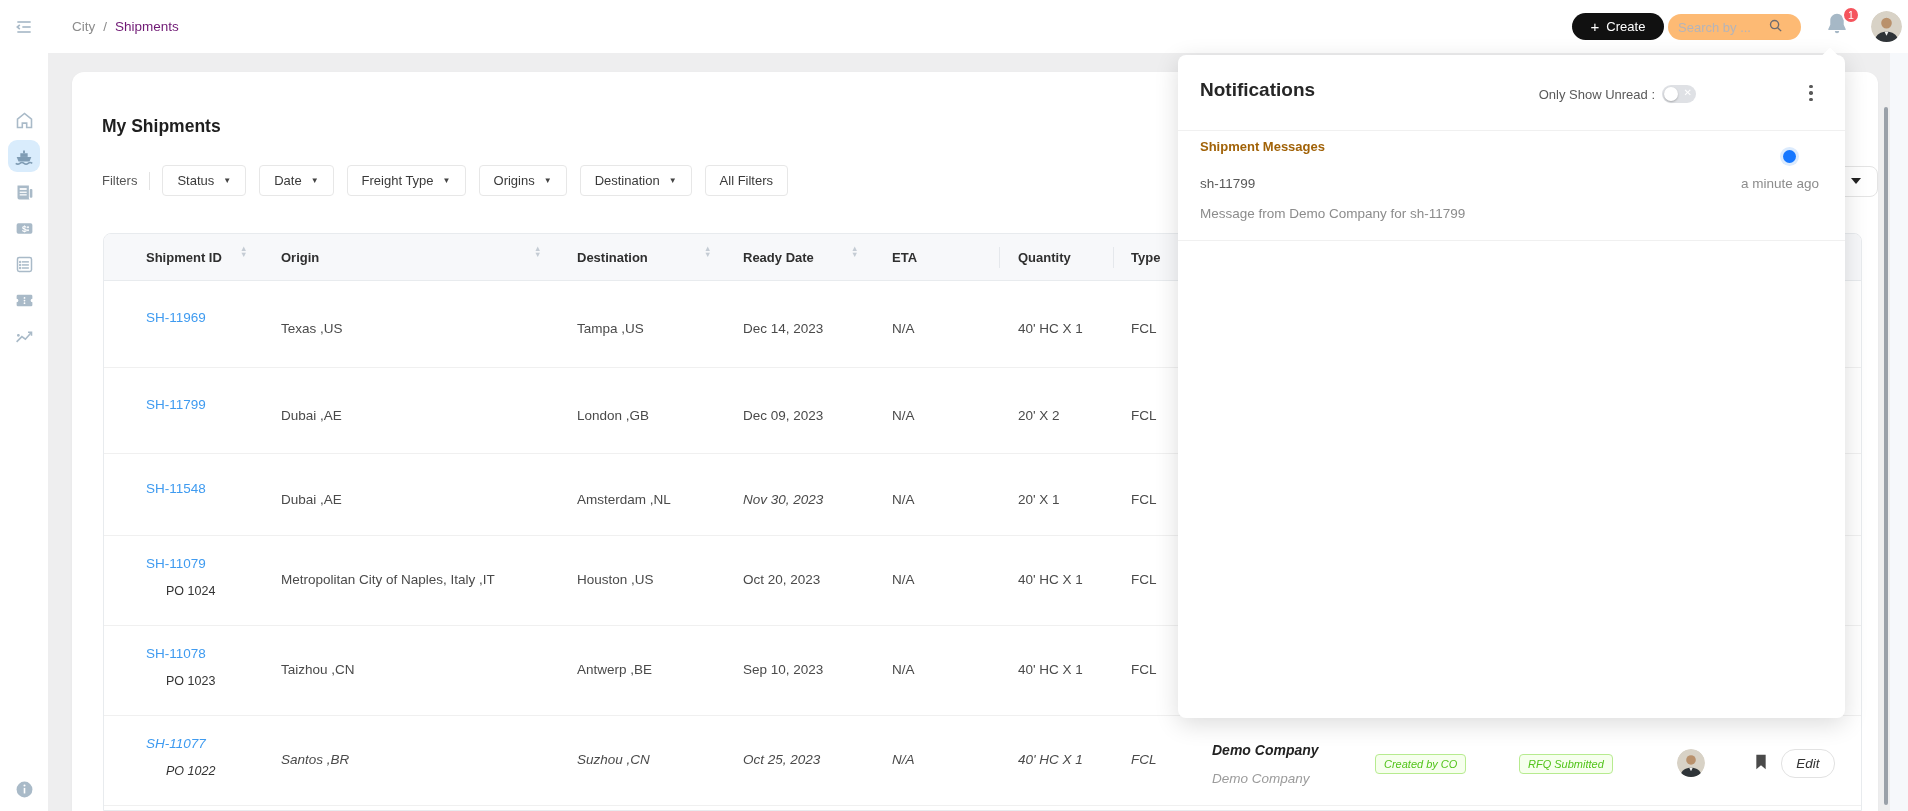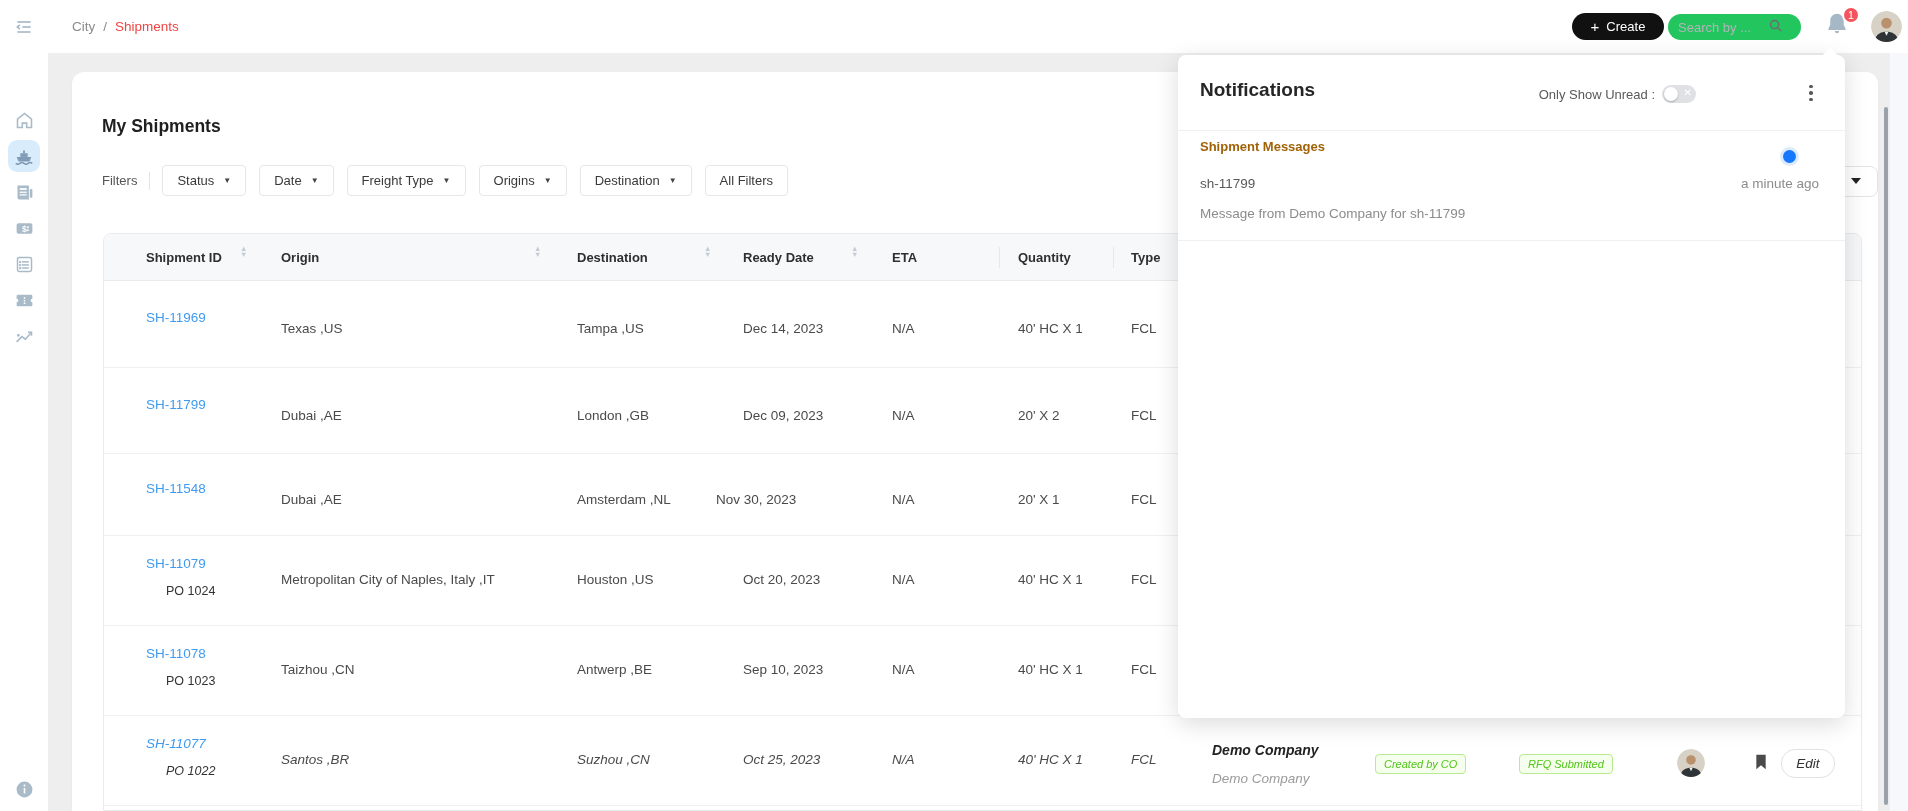--- a/index.html
+++ b/index.html
@@ -3,26 +3,26 @@
 <meta charset="utf-8">
 <style>
   * { margin:0; padding:0; box-sizing:border-box; }
   html,body { width:1908px; height:811px; overflow:hidden; background:#fff;
               font-family:"Liberation Sans", sans-serif; }
   #app { position:relative; width:1908px; height:811px; background:#fff; }
 
   
   .topbar { position:absolute; left:0; top:0; width:1908px; height:53px; background:#fff; z-index:6; }
   .crumbs { position:absolute; left:72px; top:19px; font-size:13.5px; color:#8c8c8c; display:flex; gap:8px; }
-  .crumbs .cur { color:#ef4444; }
+  .crumbs .cur { color:#701a75; }
   .create-btn { position:absolute; left:1572px; top:13px; width:92px; height:27px; background:#111;
                 border-radius:14px; color:#fff; font-size:13px; display:flex; align-items:center;
                 justify-content:center; gap:7px; cursor:pointer; }
   .create-btn .plus { font-size:15px; line-height:1; margin-top:-1px; }
-  .searchbox { position:absolute; left:1668px; top:14px; width:133px; height:26px; background:#22c55e;
+  .searchbox { position:absolute; left:1668px; top:14px; width:133px; height:26px; background:#fdba74;
                border-radius:13px; display:flex; align-items:center; padding:0 10px; }
   .searchbox input { border:none; outline:none; background:transparent; width:90px; font-size:13px;
                      color:#555; font-family:"Liberation Sans", sans-serif; }
   .searchbox input::placeholder { color:#b4b4ba; }
   .bell-wrap { position:absolute; left:1824px; top:10px; width:34px; height:36px; }
   .badge { position:absolute; left:18px; top:-4px; min-width:18px; height:18px; background:#f5545d;
            border:2px solid #fff; border-radius:10px; color:#fff; font-size:10.5px; display:flex;
            align-items:center; justify-content:center; z-index:7; }
   .avatar { border-radius:50%; overflow:hidden; display:block; }
   .avatar-top { position:absolute; left:1871px; top:11px; width:31px; height:31px; }
@@ -194,21 +194,21 @@
           <div class="cell" style="left: 473px; top: calc(50% - 3px);">London ,GB</div>
           <div class="cell" style="left: 639px; top: calc(50% - 3px);">Dec 09, 2023</div>
           <div class="cell" style="left: 788px; top: calc(50% - 3px);">N/A</div>
           <div class="cell" style="left: 914px; top: calc(50% - 3px);">20' X 2</div>
           <div class="cell" style="left: 1027px; top: calc(50% - 3px);">FCL</div>
         </div>
         <div class="trow" style="height: 82px;">
           <a class="idlink" style="left: 42px; top: calc(50% - 14px);">SH-11548</a>
           <div class="cell" style="left: 177px; top: calc(50% - 3px);">Dubai ,AE</div>
           <div class="cell" style="left: 473px; top: calc(50% - 3px);">Amsterdam ,NL</div>
-          <div class="cell" style="left: 612px; top: calc(50% - 3px);">Nov 30, 2023</div>
+          <div class="cell" style="left: 639px; top: calc(50% - 3px); font-style: italic;">Nov 30, 2023</div>
           <div class="cell" style="left: 788px; top: calc(50% - 3px);">N/A</div>
           <div class="cell" style="left: 914px; top: calc(50% - 3px);">20' X 1</div>
           <div class="cell" style="left: 1027px; top: calc(50% - 3px);">FCL</div>
         </div>
         <div class="trow" style="height: 90px;">
           <a class="idlink" style="left: 42px; top: calc(50% - 25px);">SH-11079</a>
           <div class="po" style="left: 62px; top: calc(50% + 3px);">PO 1024</div>
           <div class="cell" style="left: 177px; top: calc(50% - 9px);">Metropolitan City of Naples, Italy ,IT</div>
           <div class="cell" style="left: 473px; top: calc(50% - 9px);">Houston ,US</div>
           <div class="cell" style="left: 639px; top: calc(50% - 9px);">Oct 20, 2023</div>

